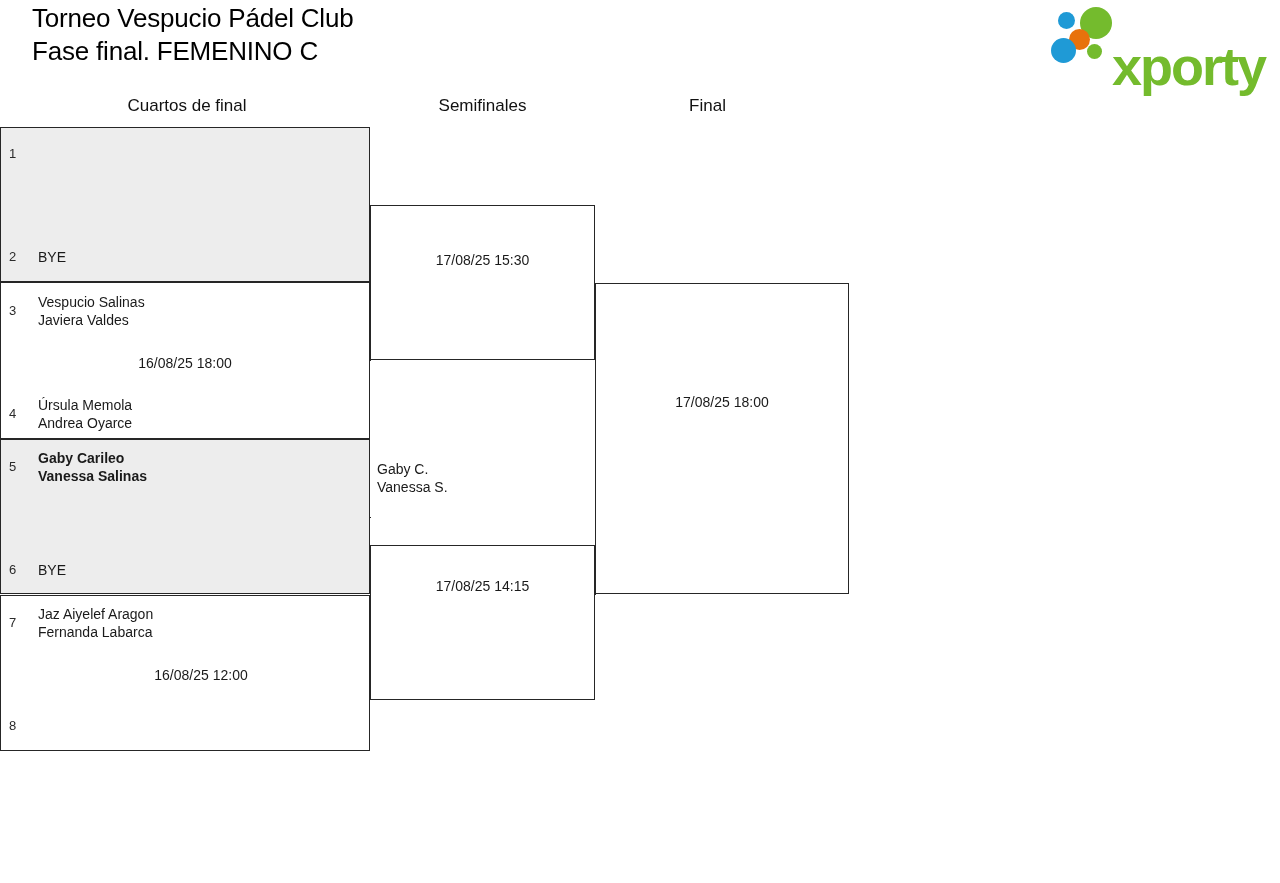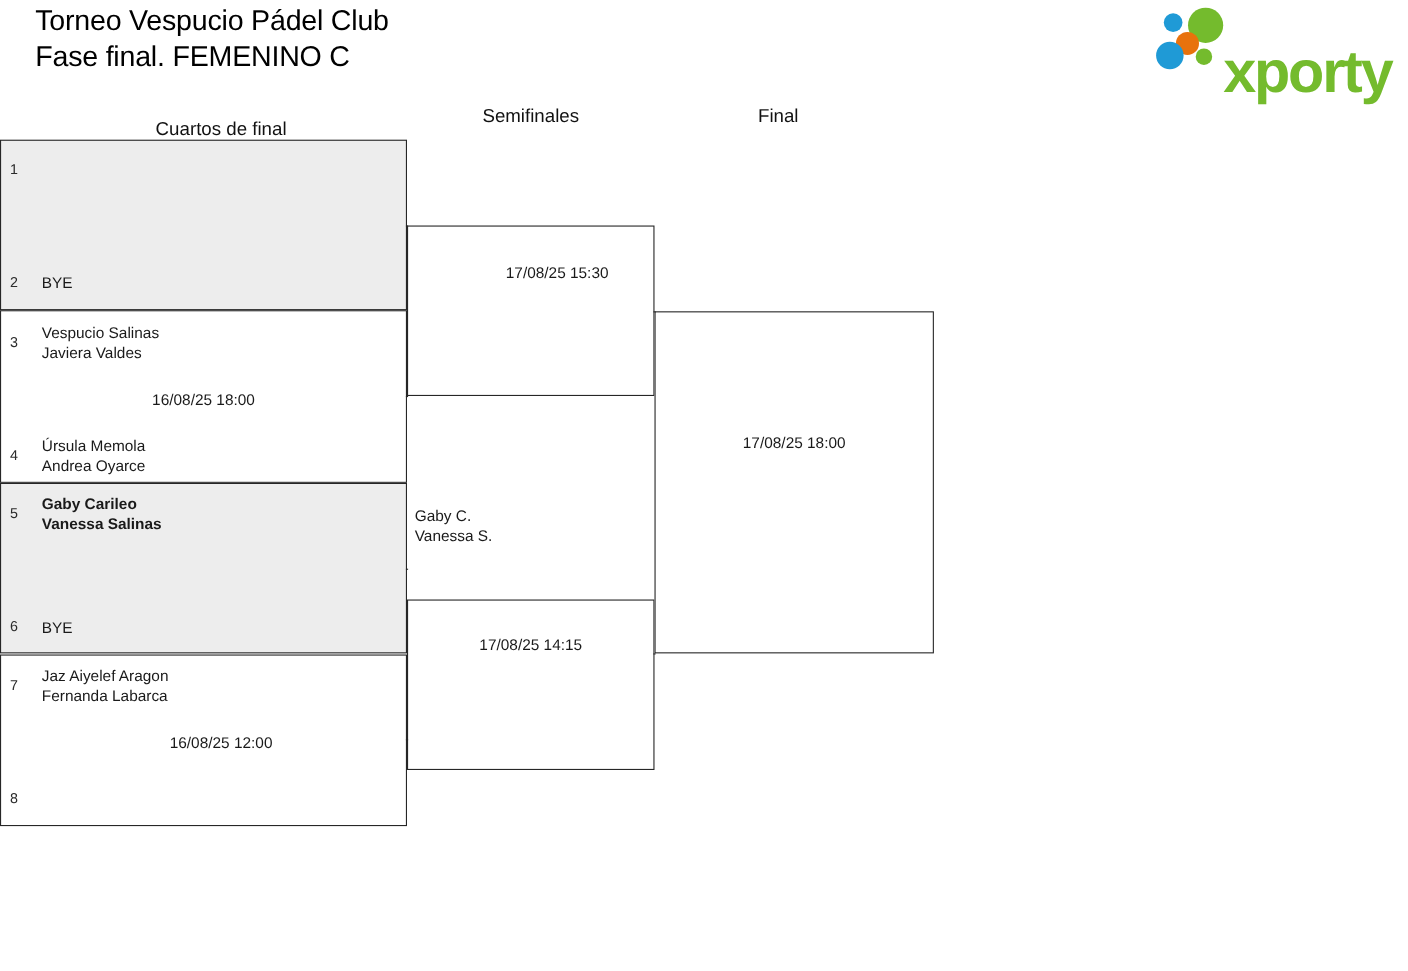--- a/index.html
+++ b/index.html
@@ -66,21 +66,21 @@
   
   .round-header {
     position: absolute;
     top: 96px;
     font-size: 17px;
     font-weight: 400;
     color: #111111;
     text-align: center;
     white-space: nowrap;
   }
-  #round-header-0 { left: 16px;   width: 370px; margin-top: 12px; }
+  #round-header-0 { left: 2px;   width: 370px; }
   #round-header-1 { left: 370px; width: 225px; }
   #round-header-2 { left: 595px; width: 225px; }
 
   
   #bracket {
     position: absolute;
     left: 0; top: 0;
     width: 1280px; height: 883px;
   }
 
@@ -216,21 +216,21 @@
 Fernanda Labarca</span>
     </div>
     <div class="match-date" style="top:70px;padding-left:16px;">16/08/25 12:00</div>
     <div class="slot" style="top:121px;">
       <span class="seed">8</span>
       <span class="names"></span>
     </div>
   </div>
 
   <div class="match-box" style="left:370px; top:205px; width:225px; height:155px;">
-    <div class="match-date" style="top:33px;margin-left:24px;">17/08/25 15:30</div>
+    <div class="match-date" style="top:45px;">17/08/25 15:30</div>
   </div>
 
   <div class="advance-label" style="left:377px; top:460px;">Gaby C.
 Vanessa S.</div>
   <div class="match-box" style="left:370px; top:517px; width:225px; height:155px;margin-top:28px;">
     <div class="match-date" style="top:31px;">17/08/25 14:15</div>
   </div>
 
   <div class="match-box" style="left:595px; top:283px; width:254px; height:311px;">
     <div class="match-date" style="top:109px;">17/08/25 18:00</div>

